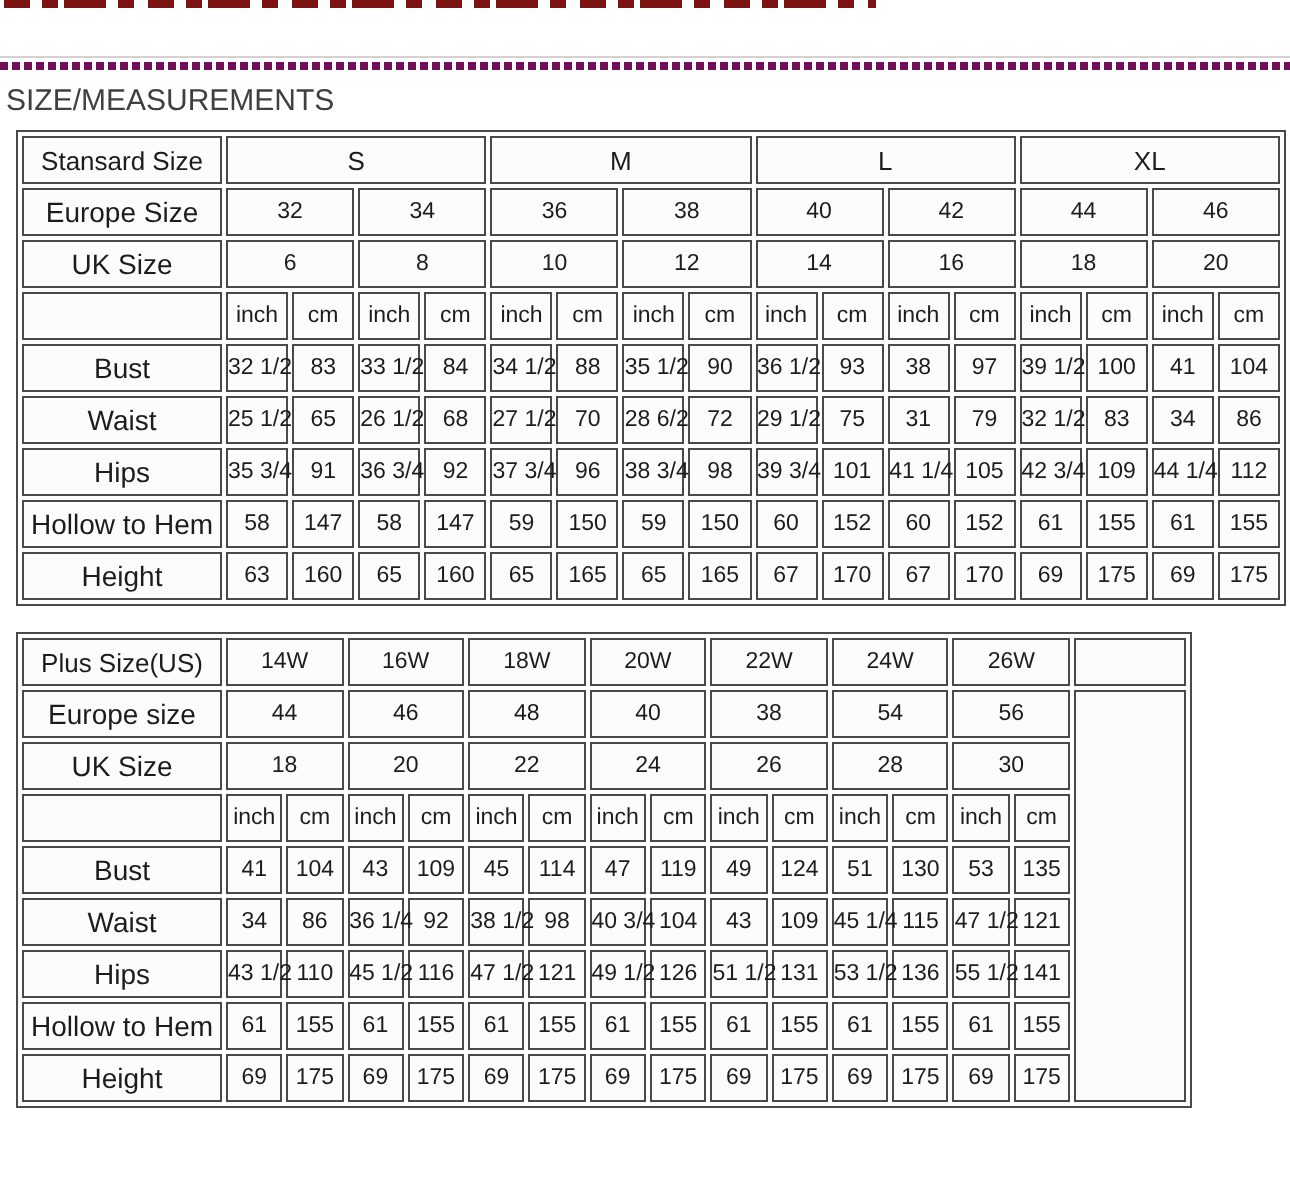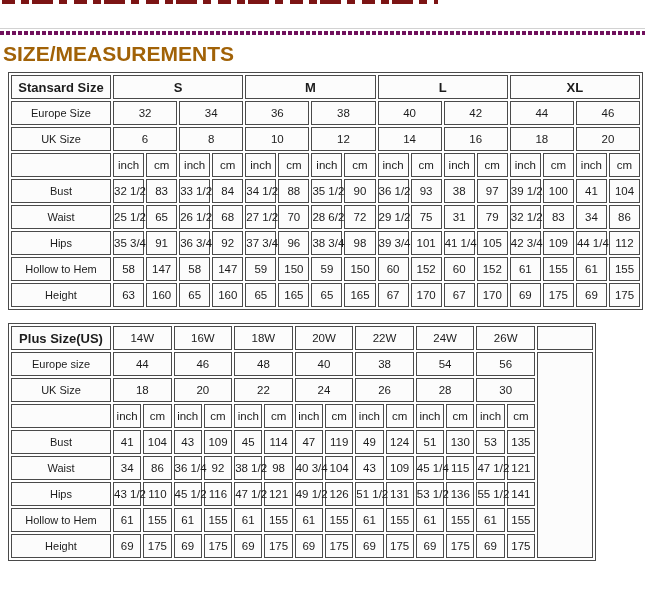--- a/index.html
+++ b/index.html
@@ -18,21 +18,21 @@
         #7c1414 30px 51px, transparent 51px 57px,
         #7c1414 57px 65px, transparent 65px 72px);
   }
   .rule-gray{height:0;border-top:1px solid #d2d2d2;margin-top:24px;}
   .rule-dash{
     height:4px;margin-top:2px;
     background:repeating-linear-gradient(90deg,#70105c 0 4px,transparent 4px 6px);
   }
   .page-title{
     margin:7px 0 0 3px;
-    font-size:21px;font-weight:bold;color:#a16207;
+    font-size:15px;font-weight:normal;color:#404040;
     letter-spacing:0px;
   }
   table.sizes{
     table-layout:fixed;
     border-collapse:separate;border-spacing:2px;
     margin:0 0 0 8px;
     border:1px solid #4a4a4a;
     background:#ffffff;
   }
   table.t1{width:635px;margin-top:6px;}
@@ -40,22 +40,22 @@
   col.lbl{width:100px;}
   col.spc{width:56px;}
   .sizes td{
     border:1px solid #4a4a4a;
     background:#fcfcfc;
     text-align:center;vertical-align:middle;
     height:22px;padding:0;
     font-size:11.5px;color:#1c1c1c;
     white-space:nowrap;overflow:visible;
   }
-  .sizes td:first-child{font-size:11px;}
-  .sizes td.b{font-weight:bold;font-size:13px;}
+  .sizes td:first-child{font-size:14px;}
+  .sizes td.b{font-weight:normal;font-size:13px;}
 </style>
 </head>
 <body>
 
 <div class="top-frag"></div>
 <div class="rule-gray"></div>
 <div class="rule-dash"></div>
 
 <div class="page-title">SIZE/MEASUREMENTS</div>
 

